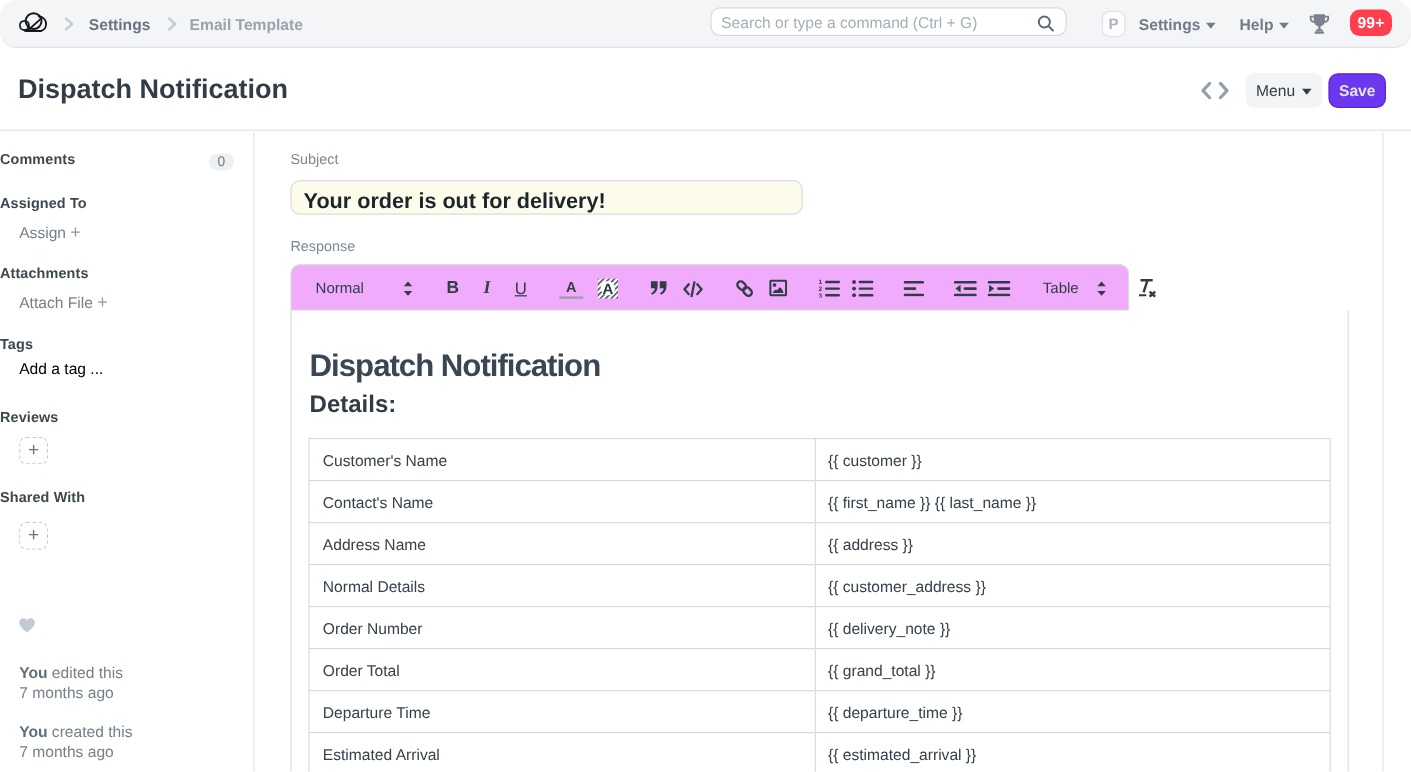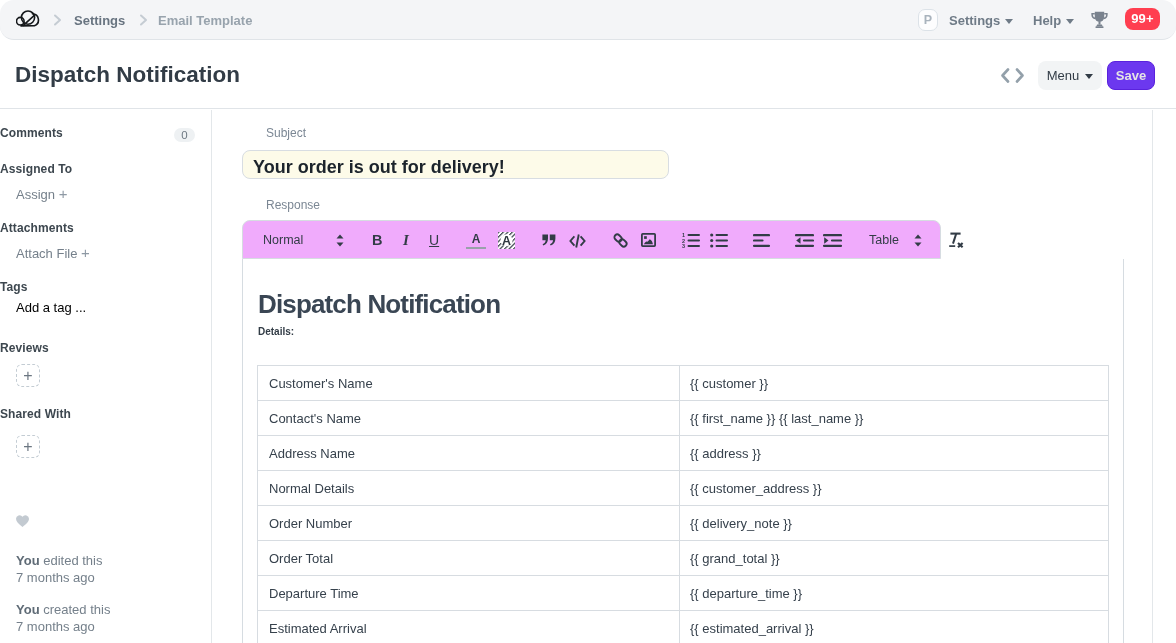--- a/index.html
+++ b/index.html
@@ -39,31 +39,31 @@
 #sidebar { position:absolute; left:0; top:110px; width:212px; height:533px; border-right:1px solid #e3e7ea; }
 .s-h { position:absolute; left:0; font-size:12px; font-weight:bold; color:#3d474f; letter-spacing:0.1px; }
 .s-l { position:absolute; left:16px; font-size:13px; color:#75808b; }
 .s-plus { font-size:15px; color:#8e99a4; }
 #badge0 { position:absolute; left:174px; top:128px; width:21px; height:14px; background:#eef1f3;
   border-radius:7px; color:#6d7882; font-size:11.5px; text-align:center; line-height:14px; }
 .dashbtn { position:absolute; left:16px; width:24px; height:23px; border:1px dashed #c3ccd3;
   border-radius:6px; color:#6b7681; font-size:16px; text-align:center; line-height:21px; }
 
 
-.flabel { position:absolute; font-size:12px; color:#7b8794;margin-left:24px; }
+.flabel { position:absolute; font-size:12px; color:#7b8794; }
 #subjinput { position:absolute; left:242px; top:150px; width:427px; height:29px; background:#fdfbe9;
   border:1px solid #d8dde2; border-radius:8px; }
 #subjinput span { position:absolute; left:10px; top:6px; font-size:18px; font-weight:bold; color:#1c242c; }
 #toolbar { position:absolute; left:242px; top:220px; width:699px; height:39px; background:#f0abfc;
   border:1px solid #d6dce1; border-radius:8px 8px 0 0; }
 #editor { position:absolute; left:242px; top:259px; width:882px; height:384px; background:#fff;
   border-left:1px solid #d6dce1; border-right:1px solid #d6dce1; }
 #vline { position:absolute; left:1152px; top:110px; width:1px; height:533px; background:#e3e7ea; }
 #cheading { position:absolute; left:258px; top:289px; font-size:26px; font-weight:bold; color:#3a4654; letter-spacing:-0.85px; }
-#cdetails { position:absolute; left:258px; top:326px; font-size:10px; font-weight:bold; color:#323c46;text-align:center; }
+#cdetails { position:absolute; left:258px; top:326px; font-size:20px; font-weight:bold; color:#323c46;text-align:center; }
 #ctable { position:absolute; left:257px; top:365px; width:852px; border-collapse:collapse; }
 #ctable td { border:1px solid #d7dce1; height:35px; font-size:13px; color:#36414c; padding:0 0 0 11px; }
 #ctable td.c2 { padding-left:10px; }
 
 
 .tb { position:absolute; top:0; height:38px; line-height:38px; color:#323c46; }
 svg.ico { position:absolute; top:11px; }
 </style>
 </head>
 <body>
@@ -78,20 +78,27 @@
     </g>
   </svg>
   <svg class="abs" style="left:52px;top:14px" width="11" height="12" viewBox="0 0 11 12">
     <path d="M3 1.5 L8 6 L3 10.5" fill="none" stroke="#c5ccd3" stroke-width="2" stroke-linecap="round" stroke-linejoin="round"></path>
   </svg>
   <div class="crumb1">Settings</div>
   <svg class="abs" style="left:138px;top:14px" width="11" height="12" viewBox="0 0 11 12">
     <path d="M3 1.5 L8 6 L3 10.5" fill="none" stroke="#c5ccd3" stroke-width="2" stroke-linecap="round" stroke-linejoin="round"></path>
   </svg>
   <div class="crumb2">Email Template</div>
+  <div id="search">
+    <span class="ph">Search or type a command (Ctrl + G)</span>
+    <svg class="abs" style="right:9px;top:5px" width="15" height="15" viewBox="0 0 15 15">
+      <circle cx="6.3" cy="6.3" r="4.6" fill="none" stroke="#5b6670" stroke-width="1.6"></circle>
+      <path d="M9.8 9.8 L13.4 13.4" stroke="#5b6670" stroke-width="1.6" stroke-linecap="round"></path>
+    </svg>
+  </div>
   <div id="pbox">P</div>
   <div class="navitem" style="left:949px">Settings<span class="caret"></span></div>
   <div class="navitem" style="left:1033px">Help<span class="caret"></span></div>
   <svg class="abs" style="left:1091px;top:11px" width="17" height="18" viewBox="0 0 17 18">
     <path d="M3.8 2.8 H1.1 v0.9 a3.8 3.8 0 0 0 3.2 3.7" fill="none" stroke="#79828e" stroke-width="1.5"></path>
     <path d="M13.2 2.8 h2.7 v0.9 a3.8 3.8 0 0 1 -3.2 3.7" fill="none" stroke="#79828e" stroke-width="1.5"></path>
     <g fill="#79828e">
       <path d="M3.8 0.8 h9.4 v5.4 a4.7 4.7 0 0 1 -9.4 0 Z"></path>
       <rect x="7.5" y="10.6" width="2" height="3"></rect>
       <path d="M6.1 13.4 h4.8 l0.7 1.9 H5.4 Z"></path>

